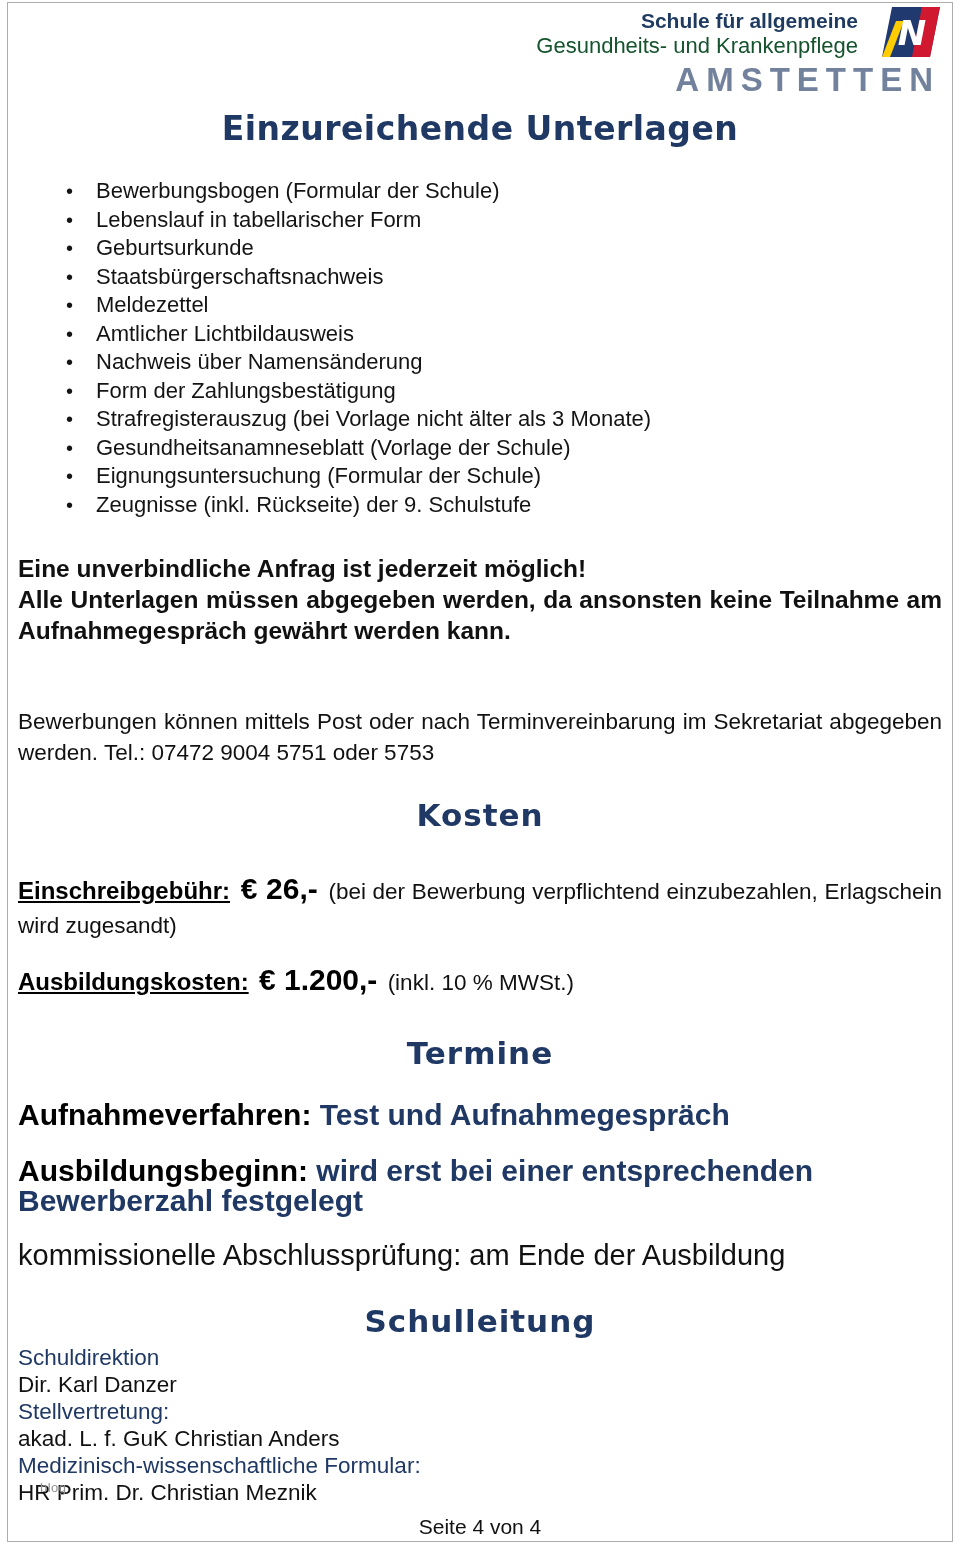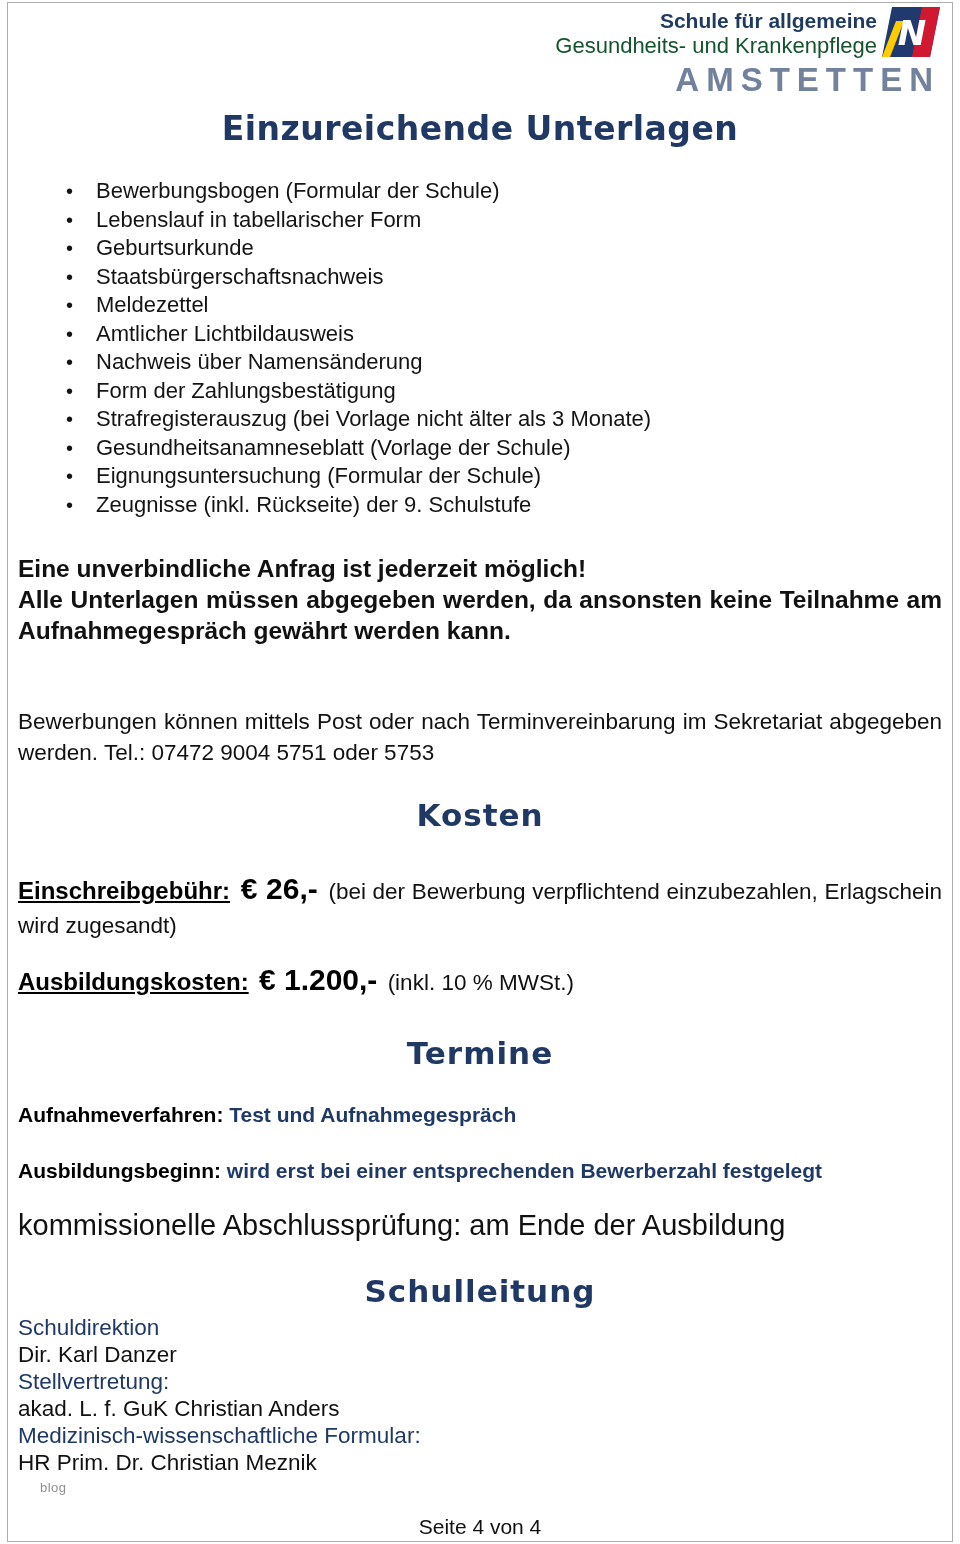--- a/index.html
+++ b/index.html
@@ -15,21 +15,21 @@
     position: absolute; inset: 2px 7px 2px 7px;
     border: 1px solid #adadad;
     padding: 4px 10px 0 10px;
   }
 
   
   .logo-block {
     position: absolute; top: 4px; right: 12px;
     text-align: right;
   }
-  .logo-top { display: flex; align-items: flex-start; justify-content: flex-end; gap: 5px; }
+  .logo-top { display: flex; align-items: flex-start; justify-content: flex-end; gap: 24px; }
   .logo-text-lines { text-align: right; padding-top: 2px; }
   .logo-line1 { color: #1e3a5f; font-weight: bold; font-size: 21px; line-height: 24px; }
   .logo-line2 { color: #14532d; font-weight: normal; font-size: 22px; line-height: 26px; }
   .logo-line3 {
     color: #72819c; font-weight: bold; font-size: 33px; line-height: 38px;
     letter-spacing: 7px; margin-top: 2px;
   }
   .flag { width: 58px; height: 50px; flex: 0 0 auto; }
 
   
@@ -65,21 +65,21 @@
   
   .application { margin-top: 60px; font-size: 22.5px; line-height: 31px; color: #111; }
 
   .kosten-heading { margin-top: 26px; }
   .fee-line { margin-top: 36px; font-size: 22.5px; line-height: 34px; color: #111; }
   .fee-label { font-weight: bold; font-size: 24px; text-decoration: underline; color: #000; }
   .fee-amount { font-weight: bold; font-size: 30px; color: #000; padding: 0 4px; }
   .fee-line2 { margin-top: 20px; }
 
   .termine-heading { margin-top: 32px; }
-  .term-line { margin-top: 26px; font-size: 21px; line-height: 30px; }
+  .term-line { margin-top: 26px; font-size: 30px; line-height: 30px; }
   .term-label { font-weight: bold; color: #000; }
   .term-value { font-weight: bold; color: #1f3864; }
   .term-plain { margin-top: 24px; font-size: 29px; font-weight: normal; color: #111; }
 
   .schulleitung-heading { margin-top: 30px; }
   .staff { margin-top: 2px; font-size: 22.5px; line-height: 27px; }
   .staff .role { color: #1f3864; }
   .staff .name { color: #111; }
 
   .watermark {

